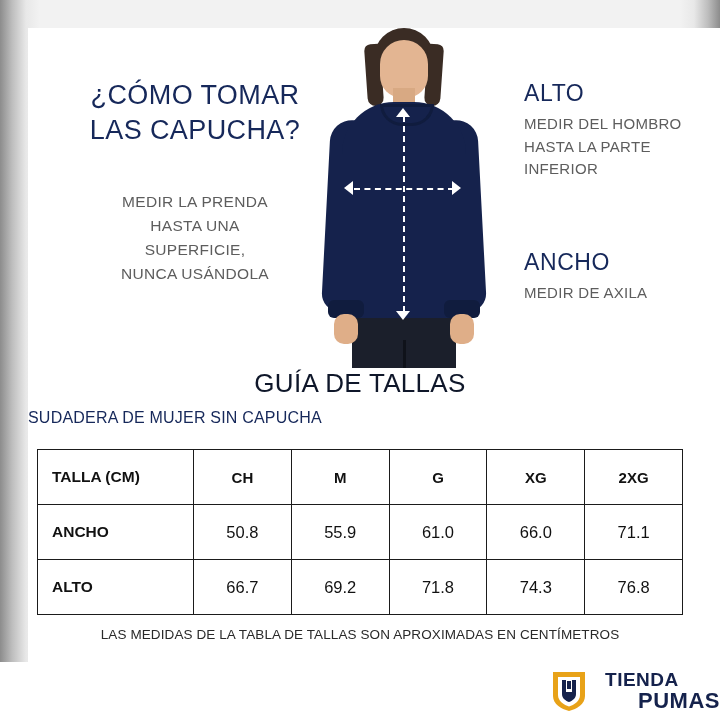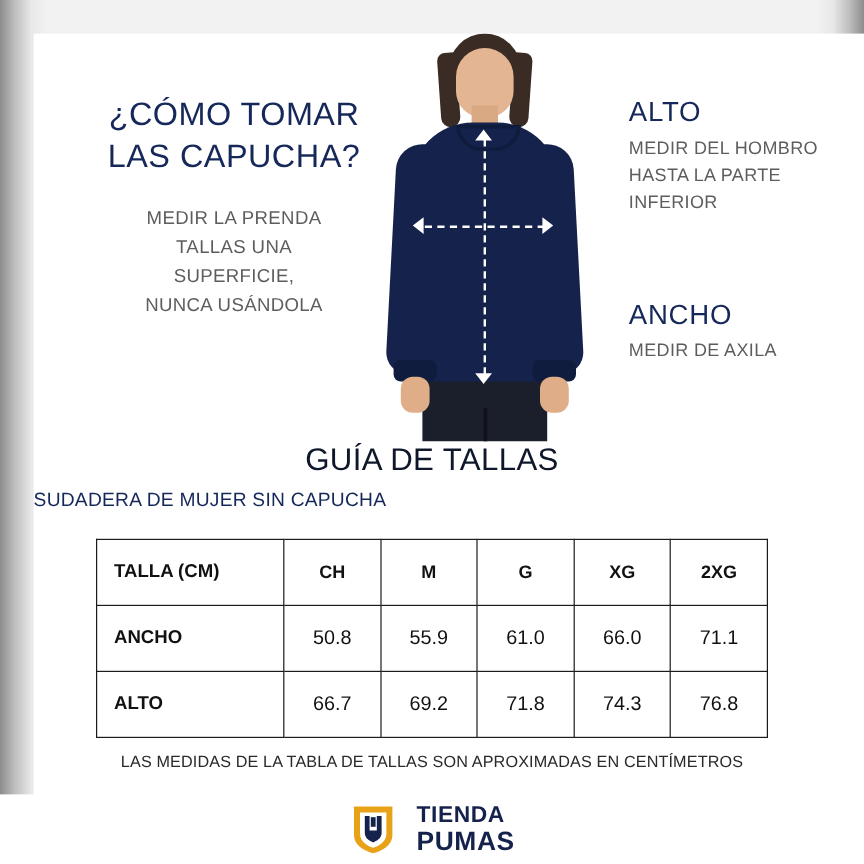--- a/index.html
+++ b/index.html
@@ -45,21 +45,21 @@
     text-align: center;
   }
   .headline {
     font-size: 27px;
     line-height: 1.28;
     letter-spacing: 0.4px;
     color: #16285a;
     font-weight: 400;
   }
   .left-sub {
-    margin-top: 24px;
+    margin-top: 43px;
     font-size: 15.5px;
     line-height: 1.55;
     letter-spacing: 0.3px;
     color: #5d5d5d;
   }
 
   .right-col {
     position: absolute;
     right: 12px;
     top: 52px;
@@ -298,21 +298,21 @@
     text-align: left;
     font-size: 16px;
     color: #16285a;
     margin-top: 10px;
     letter-spacing: 0.2px;
   }
 
   table.sizes {
     margin: 22px auto 0 auto;
     border-collapse: collapse;
-    width: 560px;
+    width: 646px;
     table-layout: fixed;
     border-radius: 31px;
   }
   table.sizes th, table.sizes td {
     border: 1.5px solid #1b1b1b;
     height: 52px;
     font-size: 16px;
     color: #111111;
     text-align: center;
     vertical-align: middle;
@@ -344,21 +344,21 @@
   
   .footer {
     position: absolute;
     left: 0;
     bottom: 0;
     width: 720px;
     height: 58px;
     background: #ffffff;
     display: flex;
     align-items: center;
-    justify-content: center;
+    justify-content: flex-end;
     gap: 16px;
   }
   .brand-logo {
     width: 40px;
     height: 42px;
     position: relative;
   }
   .brand-text {
     line-height: 1;
   }
@@ -367,38 +367,39 @@
     font-weight: bold;
     color: #15224c;
     letter-spacing: 0.5px;
   }
   .brand-line2 {
     font-size: 22px;
     font-weight: bold;
     color: #15224c;
     letter-spacing: 0.5px;
     margin-top: 1px;
+    margin-left: 33px;
   }
 </style>
 </head>
 <body>
 
 <div class="page">
   <div class="inner">
 
     <div class="top">
 
       <div class="left-col">
         <div class="headline">
           <div>¿CÓMO TOMAR</div>
           <div>LAS CAPUCHA?</div>
         </div>
         <div class="left-sub">
           <div>MEDIR LA PRENDA</div>
-          <div>TALLAS UNA</div>
+          <div>HASTA UNA</div>
           <div>SUPERFICIE,</div>
           <div>NUNCA USÁNDOLA</div>
         </div>
       </div>
 
       <div class="model">
         <div class="hair"></div>
         <div class="hair-left"></div>
         <div class="hair-right"></div>
         <div class="face"></div>

